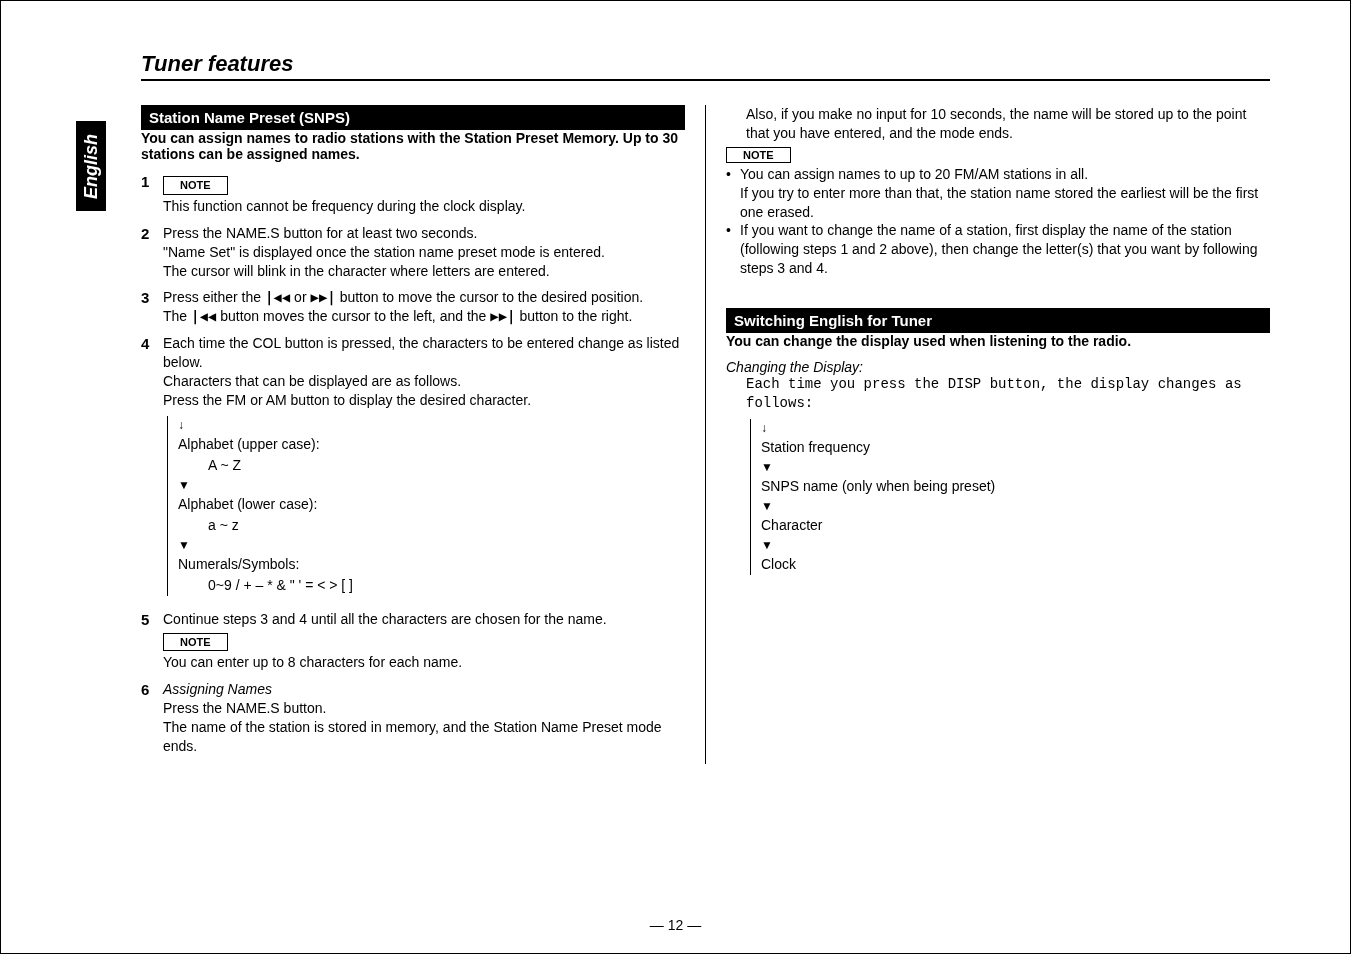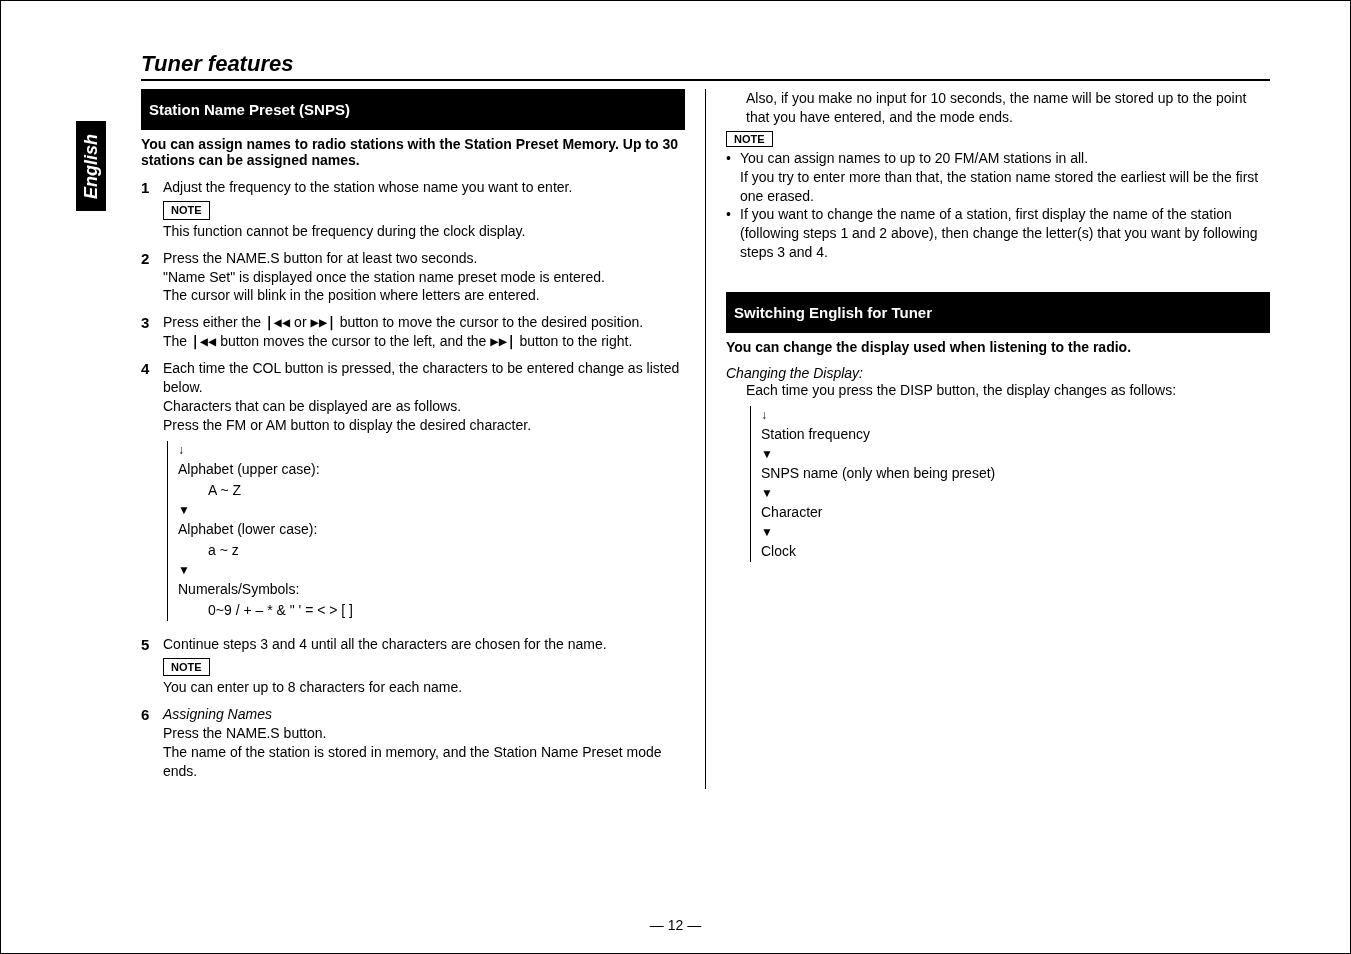--- a/index.html
+++ b/index.html
@@ -40,40 +40,39 @@
   .content {
     margin-left: 60px;
     position: relative;
   }
   .section-title {
     font-size: 22px;
     font-style: italic;
     font-weight: bold;
     border-bottom: 2px solid #000;
     padding-bottom: 2px;
-    margin-bottom: 8px;
+    margin-bottom: 24px;
   }
   .columns {
     display: flex;
     gap: 20px;
   }
   .col {
     flex: 1;
   }
   .col-left {
     border-right: 1px solid #000;
     padding-right: 20px;
   }
   .black-header {
     background: #000;
     color: #fff;
     font-weight: bold;
-    padding: 12px 8px;
+    padding: 4px 8px;
     font-size: 15px;
-    margin-bottom: 6px;
   }
   .intro {
     font-weight: bold;
     margin-bottom: 10px;
   }
   .step {
     display: flex;
     margin-bottom: 8px;
     line-height: 1.35;
   }
@@ -83,21 +82,21 @@
     flex-shrink: 0;
     font-size: 15px;
   }
   .step-body {
     flex: 1;
   }
   .note-box {
     border: 1.5px solid #000;
     font-weight: bold;
     font-size: 11px;
-    padding: 1px 7px;
+    padding: 1px 16px;
     display: inline-block;
     margin: 4px 0 2px 0;
   }
   .sub-italic-bold {
     font-weight: normal;
     font-style: italic;
   }
   .cycle-box {
     border-left: 1.5px solid #000;
     padding-left: 10px;
@@ -142,32 +141,31 @@
     <div class="columns">
 
       <div class="col col-left">
 
         <div class="black-header">Station Name Preset (SNPS)</div>
         <div class="intro">You can assign names to radio stations with the Station Preset Memory. Up to 30 stations can be assigned names.</div>
 
         <div class="step">
           <div class="step-num">1</div>
           <div class="step-body">
-            <div>Adjust the frequency to the station whose name you want to enter.</div>
             <div class="note-box">NOTE</div>
             <div>This function cannot be frequency during the clock display.</div>
           </div>
         </div>
 
         <div class="step">
           <div class="step-num">2</div>
           <div class="step-body">
             <div>Press the NAME.S button for at least two seconds.</div>
             <div>"Name Set" is displayed once the station name preset mode is entered.</div>
-            <div>The cursor will blink in the position where letters are entered.</div>
+            <div>The cursor will blink in the character where letters are entered.</div>
           </div>
         </div>
 
         <div class="step">
           <div class="step-num">3</div>
           <div class="step-body">
             <div>
               <span>Press either the </span><span class="skip-icon">|◀◀</span><span> or </span><span class="skip-icon">▶▶|</span><span> button to move the cursor to the desired position.</span>
             </div>
             <div>
@@ -233,21 +231,21 @@
           <div class="dot">•</div>
           <div>If you want to change the name of a station, first display the name of the station (following steps 1 and 2 above), then change the letter(s) that you want by following steps 3 and 4.</div>
         </div>
 
         <div style="height:30px;"></div>
 
         <div class="black-header">Switching English for Tuner</div>
         <div class="intro">You can change the display used when listening to the radio.</div>
 
         <div class="sub-italic-bold">Changing the Display:</div>
-        <div style="padding-left:20px; line-height:1.35;">Each time you press the DISP button, the display changes as follows:</div>
+        <div style="padding-left:20px; line-height:1.35;font-family:Liberation Mono, monospace;">Each time you press the DISP button, the display changes as follows:</div>
 
         <div class="cycle-box" style="margin-left:24px;">
           <div class="down-arrow">↓</div>
           <div>Station frequency</div>
           <div class="down-arrow">▼</div>
           <div>SNPS name (only when being preset)</div>
           <div class="down-arrow">▼</div>
           <div>Character</div>
           <div class="down-arrow">▼</div>
           <div>Clock</div>

